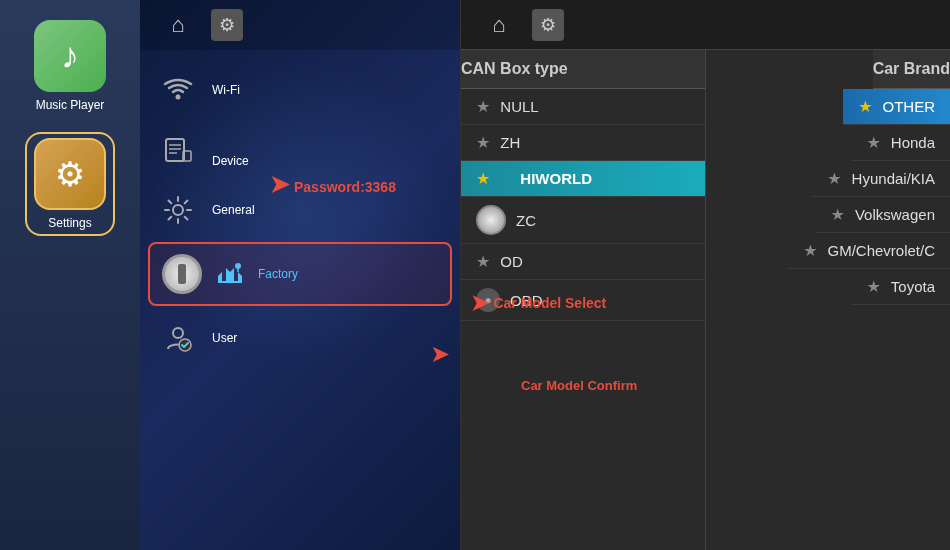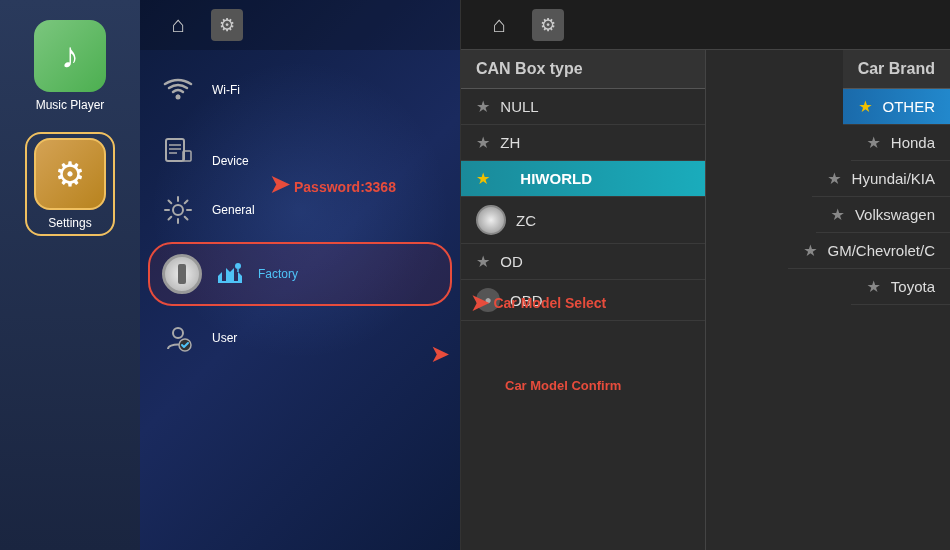--- a/index.html
+++ b/index.html
@@ -193,21 +193,21 @@
 
     
     .can-box-col {
       flex: 1;
       display: flex;
       flex-direction: column;
       border-right: 1px solid #444;
     }
 
     .col-header {
-      padding: 10px 15px;
+      padding: 10px 0;
       color: #ccc;
       font-size: 16px;
       font-weight: bold;
       background: #333;
       border-bottom: 1px solid #555;
     }
 
     .can-item {
       display: flex;
       align-items: center;
@@ -349,21 +349,21 @@
     <div class="menu-item">
       <div class="menu-icon">
         <svg width="30" height="30" viewBox="0 0 30 30" fill="none">
           <circle cx="15" cy="15" r="5" stroke="#aaa" stroke-width="2" fill="none"></circle>
           <path d="M15 2 L15 6 M15 24 L15 28 M2 15 L6 15 M24 15 L28 15 M5.5 5.5 L8.3 8.3 M21.7 21.7 L24.5 24.5 M5.5 24.5 L8.3 21.7 M21.7 8.3 L24.5 5.5" stroke="#aaa" stroke-width="2" stroke-linecap="round"></path>
         </svg>
       </div>
       <span class="menu-label">General</span>
     </div>
 
-    <div class="menu-item active" style="display:flex;align-items:center;gap:10px;border-radius:24px;">
+    <div class="menu-item active" style="display:flex;align-items:center;gap:10px;">
       <div class="toggle-knob">
         <div style="width:8px;height:20px;background:#666;border-radius:2px;"></div>
       </div>
       <div class="menu-icon">
         <svg width="28" height="28" viewBox="0 0 28 28" fill="#4fc3f7">
           <path d="M6 22 L6 12 L2 16 L2 22 Z" fill="#4fc3f7"></path>
           <path d="M10 22 L10 8 L14 12 L18 8 L18 22 Z" fill="#4fc3f7"></path>
           <path d="M22 22 L22 12 L26 16 L26 22 Z" fill="#4fc3f7"></path>
           <line x1="2" y1="22" x2="26" y2="22" stroke="#4fc3f7" stroke-width="2"></line>
           <circle cx="22" cy="6" r="3" fill="#4fc3f7"></circle>
@@ -401,21 +401,21 @@
   <div class="right-top-bar">
     <div class="home-btn">⌂</div>
     <div class="settings-btn">⚙</div>
   </div>
 
   <div style="position:absolute;left:10px;top:290px;color:#e74c3c;font-size:14px;font-weight:bold;pointer-events:none;z-index:20;display:flex;align-items:center;gap:4px;">
     <span style="font-size:22px;">➤</span>
     <span>Car Model Select</span>
   </div>
 
-  <div style="position:absolute;left:44px;top:378px;color:#e74c3c;font-size:13px;font-weight:bold;pointer-events:none;z-index:20;">
+  <div style="position:absolute;left:60px;top:378px;color:#e74c3c;font-size:13px;font-weight:bold;pointer-events:none;z-index:20;">
     <span>Car Model Confirm</span>
   </div>
 
   <div class="right-content">
 
     <div class="can-box-col">
       <div class="col-header">CAN Box type</div>
 
       <div class="can-item">
         <span class="star-icon">★</span>

